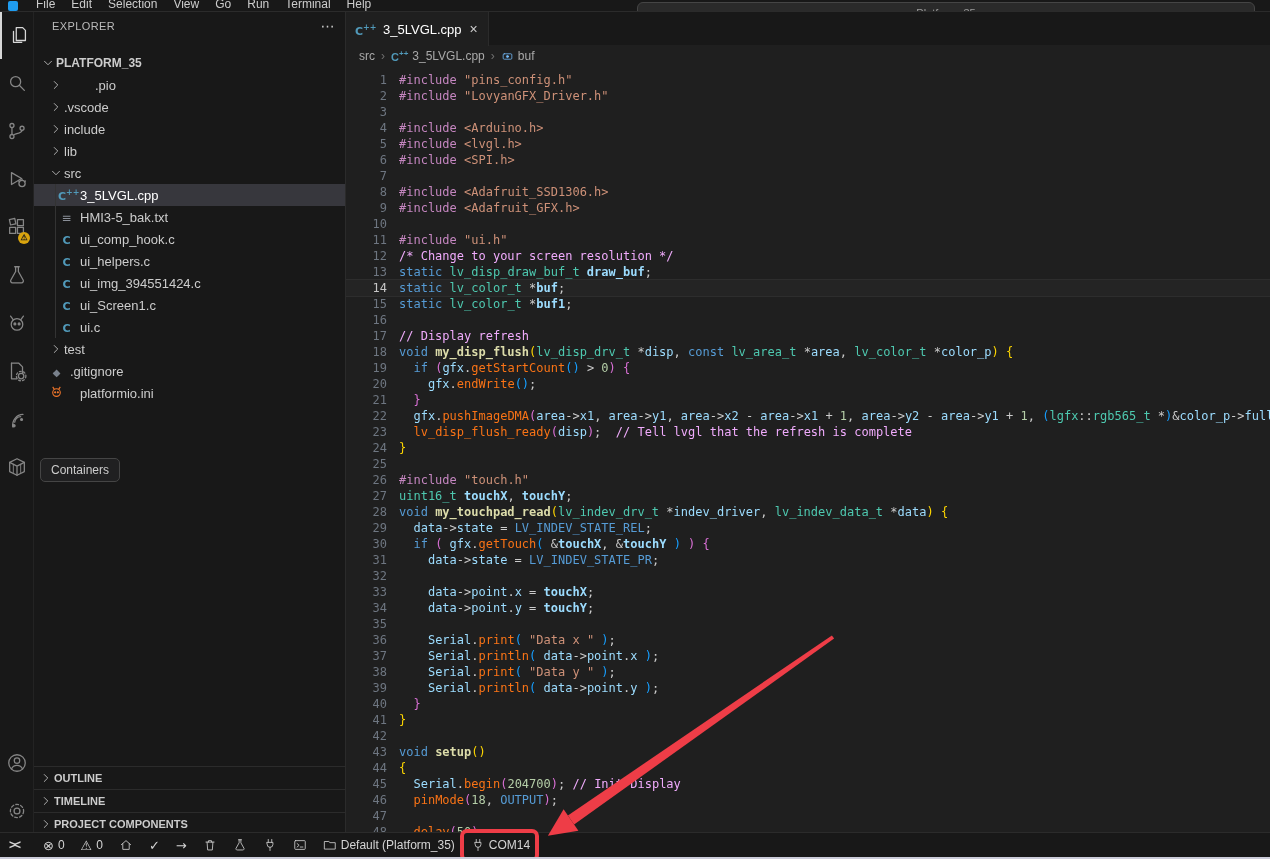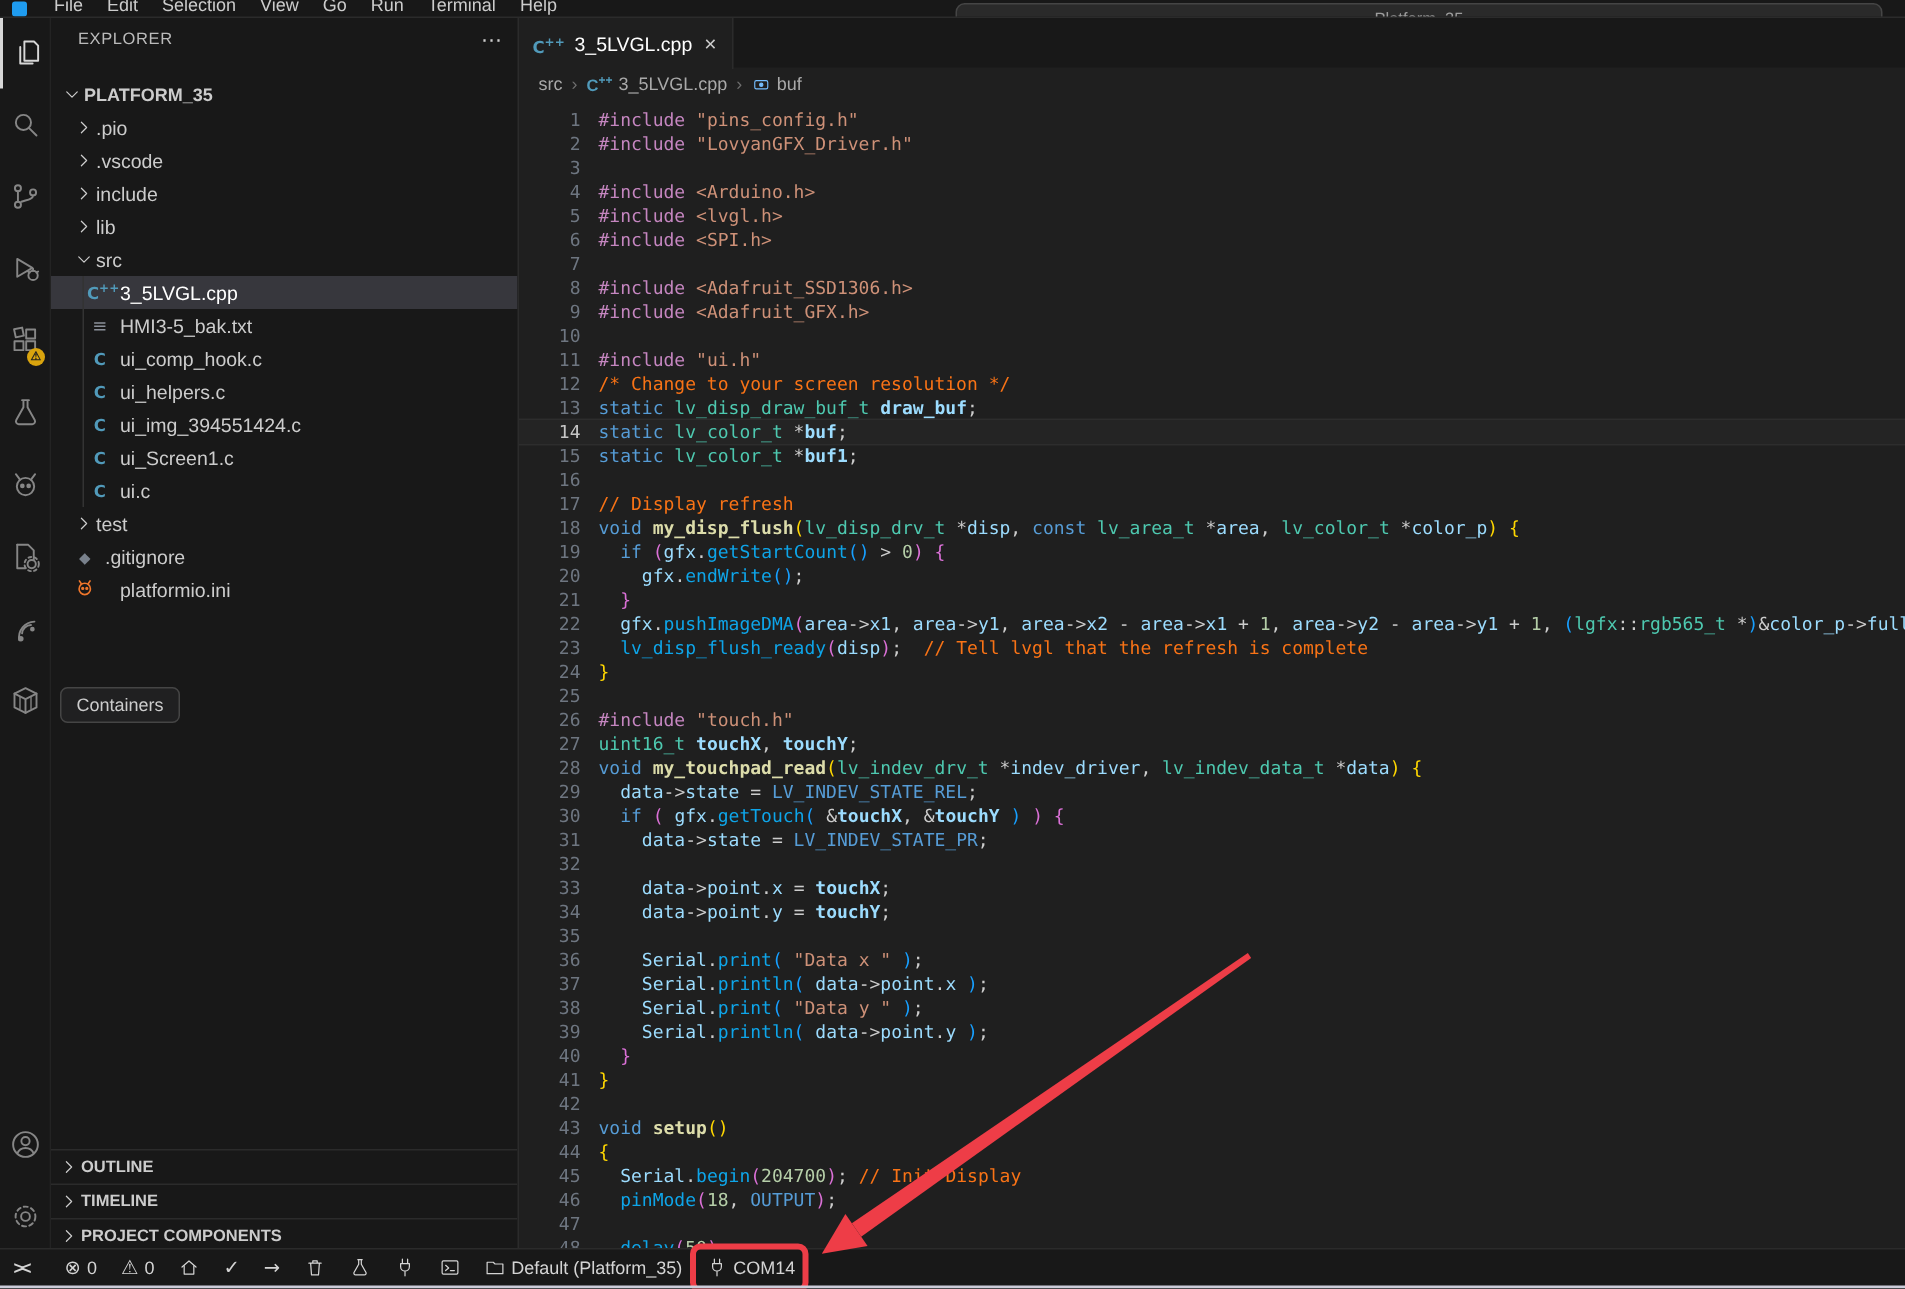--- a/index.html
+++ b/index.html
@@ -63,23 +63,23 @@
   .breadcrumb{height:22px;display:flex;align-items:center;font-size:12px;color:#a9a9a9;padding-left:14px;gap:4px;}
   .breadcrumb .sep{color:#6e6e6e;font-size:12px;margin:0 2px;}
   .breadcrumb .bc-item{display:flex;align-items:center;gap:4px;cursor:pointer;}
   .code{position:absolute;top:56px;left:0;right:0;bottom:0;padding-top:5px;
         font-family:"DejaVu Sans Mono","Liberation Mono",monospace;font-size:12px;line-height:16px;}
   .cl{display:flex;height:16px;position:relative;white-space:pre;}
   .cl .gut{width:42px;flex:none;text-align:right;color:#6e7681;user-select:none;}
   .cl .src{padding-left:12px;}
   .cl.current{background:#242424;box-shadow:0 1px 0 #2d2d2d, 0 -1px 0 #2d2d2d;}
   .cl.current .gut{color:#c6c6c6;}
-  .tk-pp{color:#C586C0}.tk-str{color:#CE9178}.tk-cmt{color:#f97316}.tk-kw{color:#569CD6}
+  .tk-pp{color:#C586C0}.tk-str{color:#CE9178}.tk-cmt{color:#f0abfc}.tk-kw{color:#569CD6}
   .tk-typ{color:#4EC9B0}.tk-var{color:#9CDCFE}.tk-vb{color:#9CDCFE;font-weight:bold}
-  .tk-fn{color:#0ea5e9}.tk-fnb{color:#DCDCAA;font-weight:bold}.tk-num{color:#B5CEA8}
+  .tk-fn{color:#f97316}.tk-fnb{color:#DCDCAA;font-weight:bold}.tk-num{color:#B5CEA8}
   .tk-cst{color:#569CD6}.tk-b1{color:#FFD700}.tk-b2{color:#DA70D6}.tk-b3{color:#179FFF}.tk-txt{color:#cccccc}
   
   .statusbar{position:absolute;left:0;right:0;bottom:2px;height:24px;background:#181818;
              border-top:1px solid #2b2b2b;display:flex;align-items:center;gap:6px;
              padding-left:4px;font-size:12px;color:#d4d4d4;z-index:6;}
   .st-item{display:flex;align-items:center;gap:4px;padding:0 5px;height:22px;cursor:pointer;white-space:nowrap;}
   .st-item svg{width:14px;height:14px;}
   .st-glyph{font-family:"DejaVu Sans",sans-serif;font-size:13px;}
   .st-remote{letter-spacing:-2px;font-weight:bold;font-size:12px;padding-right:8px;}
   .st-port{position:relative;justify-content:flex-end;}
@@ -221,21 +221,21 @@
   </div>
   <div class="tree" id="tree">
       <div class="tree-row root" style="padding-left: 6px;">
         <span class="chev">
           <svg viewBox="0 0 24 24" fill="none" stroke="currentColor" stroke-width="1.4" stroke-linecap="round" stroke-linejoin="round">
             <path d="M6 9l6 6 6-6"></path>
           </svg>
         </span>
         <span>PLATFORM_35</span>
       </div>
-      <div class="tree-row" style="padding-left: 14px;">
+      <div class="tree-row" style="padding-left: 14px; gap: 31px;">
         <span class="chev">
           <svg viewBox="0 0 24 24" fill="none" stroke="currentColor" stroke-width="1.4" stroke-linecap="round" stroke-linejoin="round">
             <path d="M9 6l6 6-6 6"></path>
           </svg>
         </span>
         <span>.pio</span>
       </div>
       <div class="tree-row" style="padding-left: 14px;">
         <span class="chev">
           <svg viewBox="0 0 24 24" fill="none" stroke="currentColor" stroke-width="1.4" stroke-linecap="round" stroke-linejoin="round">

